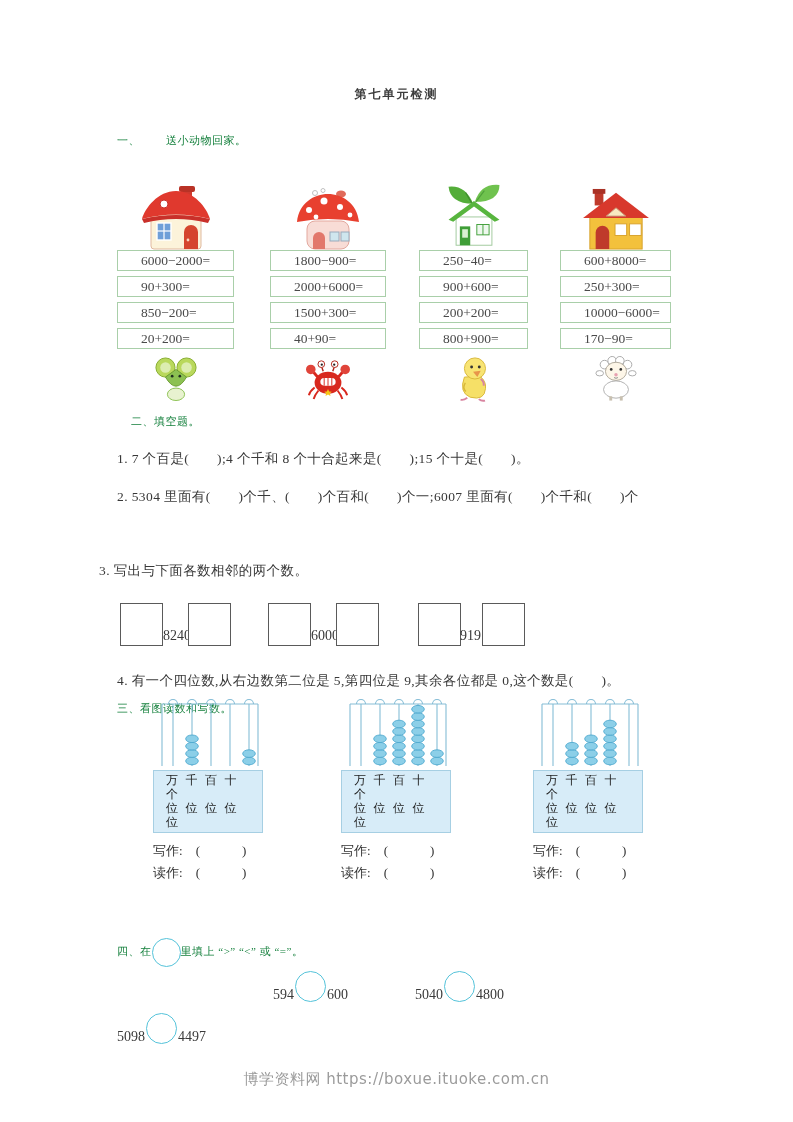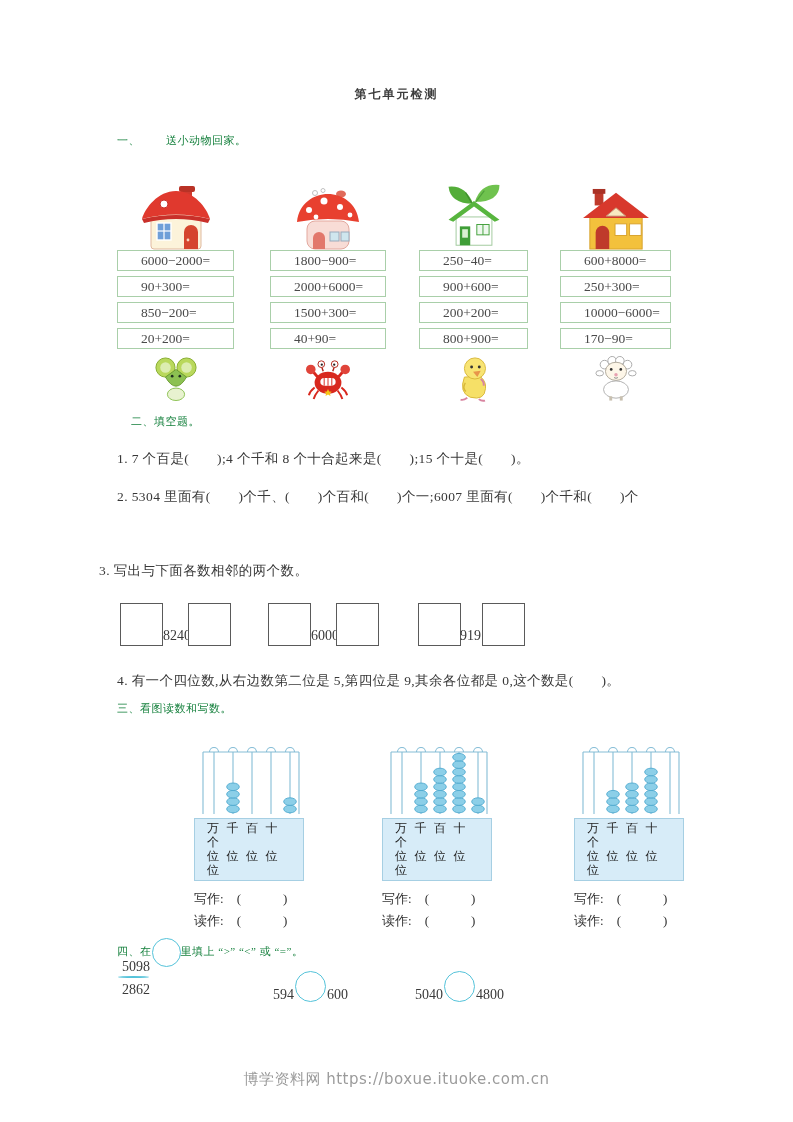--- a/index.html
+++ b/index.html
@@ -17,21 +17,21 @@
   .house-wrap{height:70px;display:flex;align-items:flex-end;justify-content:center;}
   .eq-box{height:19px;border:1px solid #a9cfa9;background:#fff;margin-bottom:5px;
           font-size:13.5px;line-height:19px;padding-left:23px;color:#4a4a4a;white-space:nowrap;}
   .animal-wrap{height:50px;display:flex;align-items:center;justify-content:center;}
 
   
   .nbox{position:absolute;width:41px;height:41px;border:1px solid #5a5a5a;background:#fff;}
   .nnum{position:absolute;font-size:14px;color:#3a3a3a;top:25px;}
 
   
-  .abacus{position:absolute;top:740px;width:110px;margin-left:41px;}
+  .abacus{position:absolute;top:692px;width:110px;}
   .ab-base{width:108px;border:1px solid #a6cfe3;background:#d7ecf8;text-align:left;
            padding:2px 0 3px 0;}
   .ab-base div{font-size:12px;line-height:14px;letter-spacing:7.5px;padding-left:12px;color:#222;}
   .wr-row{margin-top:9px;font-size:13px;color:#333;white-space:nowrap;}
   .wr-row .po{margin-left:13px;}
   .wr-row .pgap{display:inline-block;width:42px;}
   .rd-row{margin-top:4px;}
 
   
   .cmp-circle{display:inline-block;width:27px;height:27px;border:1.5px solid #55c3da;
@@ -340,24 +340,24 @@
       <div>位位位位位</div>
     </div>
     <div class="wr-row"><span>写作:</span><span class="po">(</span><span class="pgap"></span><span>)</span></div>
     <div class="wr-row rd-row"><span>读作:</span><span class="po">(</span><span class="pgap"></span><span>)</span></div>
   </div>
 
   <div class="abs s-head" style="top:938px;left:117px;">
     <span>四、在</span><span class="cmp-circle"></span><span>里填上 “&gt;” “&lt;” 或 “=”。</span>
   </div>
 
-  <div class="cmp" style="top:957px;left:117px;flex-direction:column;">
+  <div class="cmp" style="top:1012px;left:117px;">
     <span class="cnum">5098</span>
       <span class="cmp-circle"></span>
-      <span class="cnum">2862</span>
+      <span class="cnum">4497</span>
   </div>
   <div class="cmp" style="top:970px;left:273px;">
     <span class="cnum">594</span>
       <span class="cmp-circle"></span>
       <span class="cnum">600</span>
   </div>
   <div class="cmp" style="top:970px;left:415px;">
     <span class="cnum">5040</span>
       <span class="cmp-circle"></span>
       <span class="cnum">4800</span>

